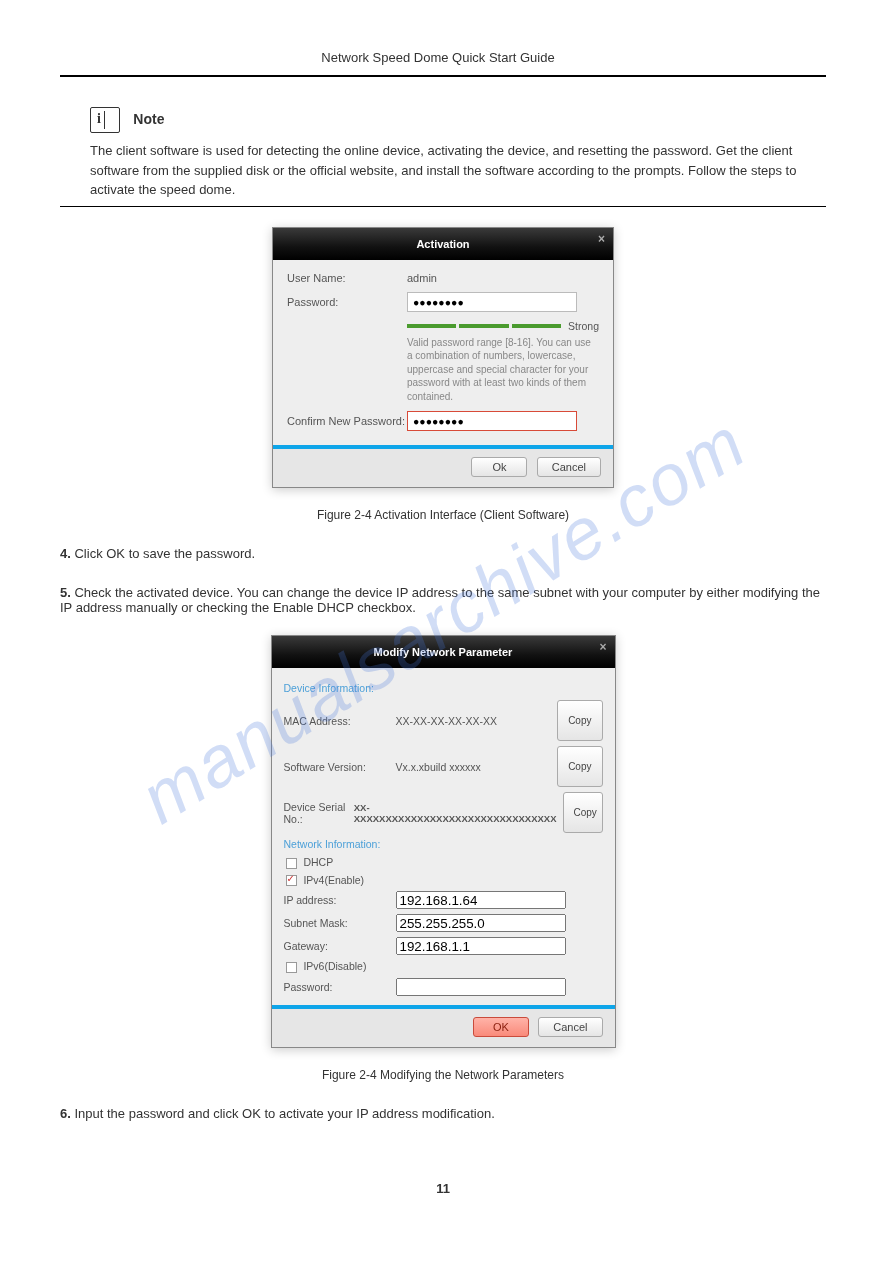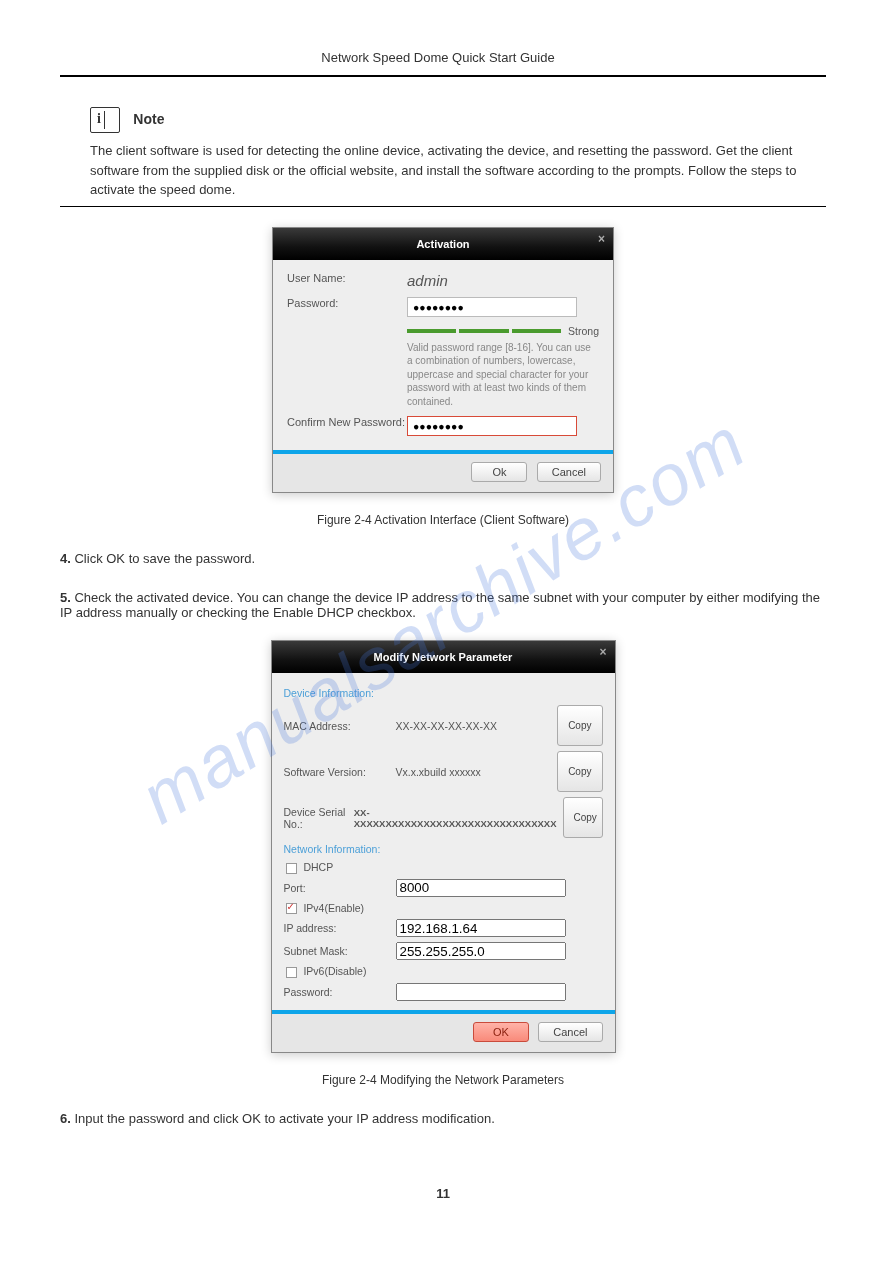--- a/index.html
+++ b/index.html
@@ -29,23 +29,23 @@
   }
   .dialog.activation { width: 342px; }
   .dialog.modify { width: 345px; }
   .dlg-title {
     background: linear-gradient(#3a3a3a, #111 60%, #000);
     color: #fff; font-weight: bold; font-size: 11px;
     text-align: center; padding: 10px 0; position: relative;
   }
   .dlg-close { position: absolute; right: 8px; top: 4px; color: #aaa; font-size: 12px; cursor: pointer; }
   .dlg-body { padding: 12px 14px 6px 14px; background: #eeeeee; }
-  .row { display: flex; align-items: flex-start; margin-bottom: 8px; }
+  .row { display: flex; align-items: center; margin-bottom: 8px; }
   .row .lbl { width: 120px; font-size: 11px; color: #555; }
-  .row .val { font-size: 15px; color: #555; flex: 1; font-style: italic; }
+  .row .val { font-size: 11px; color: #555; flex: 1; }
   .row input[type="text"], .row input[type="password"] {
     border: 1px solid #bbb; font-size: 10.5px; padding: 3px 5px; height: 20px;
     background: #fff;
   }
   .activation .row input { width: 170px; }
   .strength-bar { display: flex; align-items: center; padding-left: 120px; margin-bottom: 4px; }
   .seg { height: 4px; width: 52px; margin-right: 3px; background: #4a9b2e; }
   .strength-lbl { font-size: 10.5px; color: #555; margin-left: 4px; }
   .hint { font-size: 10px; color: #888; line-height: 1.35; padding: 0 0 8px 120px; width: 310px; }
   .confirm-row input { border: 1px solid #d84a38 !important; }
@@ -159,35 +159,35 @@
     <div class="mrow">
       <span class="mlbl">Device Serial No.:</span>
       <span class="mval" style="font-size:9.5px;font-weight:bold;">XX-XXXXXXXXXXXXXXXXXXXXXXXXXXXXXXXX</span>
       <span class="btn copy-btn">Copy</span>
     </div>
     <div class="sec-header">Network Information:</div>
     <div class="chk-row">
       <span class="chk"></span>
       <span>DHCP</span>
     </div>
-    <div class="mrow">
-      <span class="mlbl">Port:</span>
-      <input type="text" value="8000" style="">
-    </div>
     <div class="chk-row">
       <span class="chk checked"></span>
       <span>IPv4(Enable)</span>
     </div>
     <div class="mrow">
       <span class="mlbl">IP address:</span>
       <input type="text" value="192.168.1.64" style="">
     </div>
     <div class="mrow">
       <span class="mlbl">Subnet Mask:</span>
       <input type="text" value="255.255.255.0" style="">
+    </div>
+    <div class="mrow">
+      <span class="mlbl">Gateway:</span>
+      <input type="text" value="192.168.1.1" style="">
     </div>
     <div class="chk-row">
       <span class="chk"></span>
       <span>IPv6(Disable)</span>
     </div>
     <div class="mrow">
       <span class="mlbl">Password:</span>
       <input type="password" style="">
     </div>
   </div>

